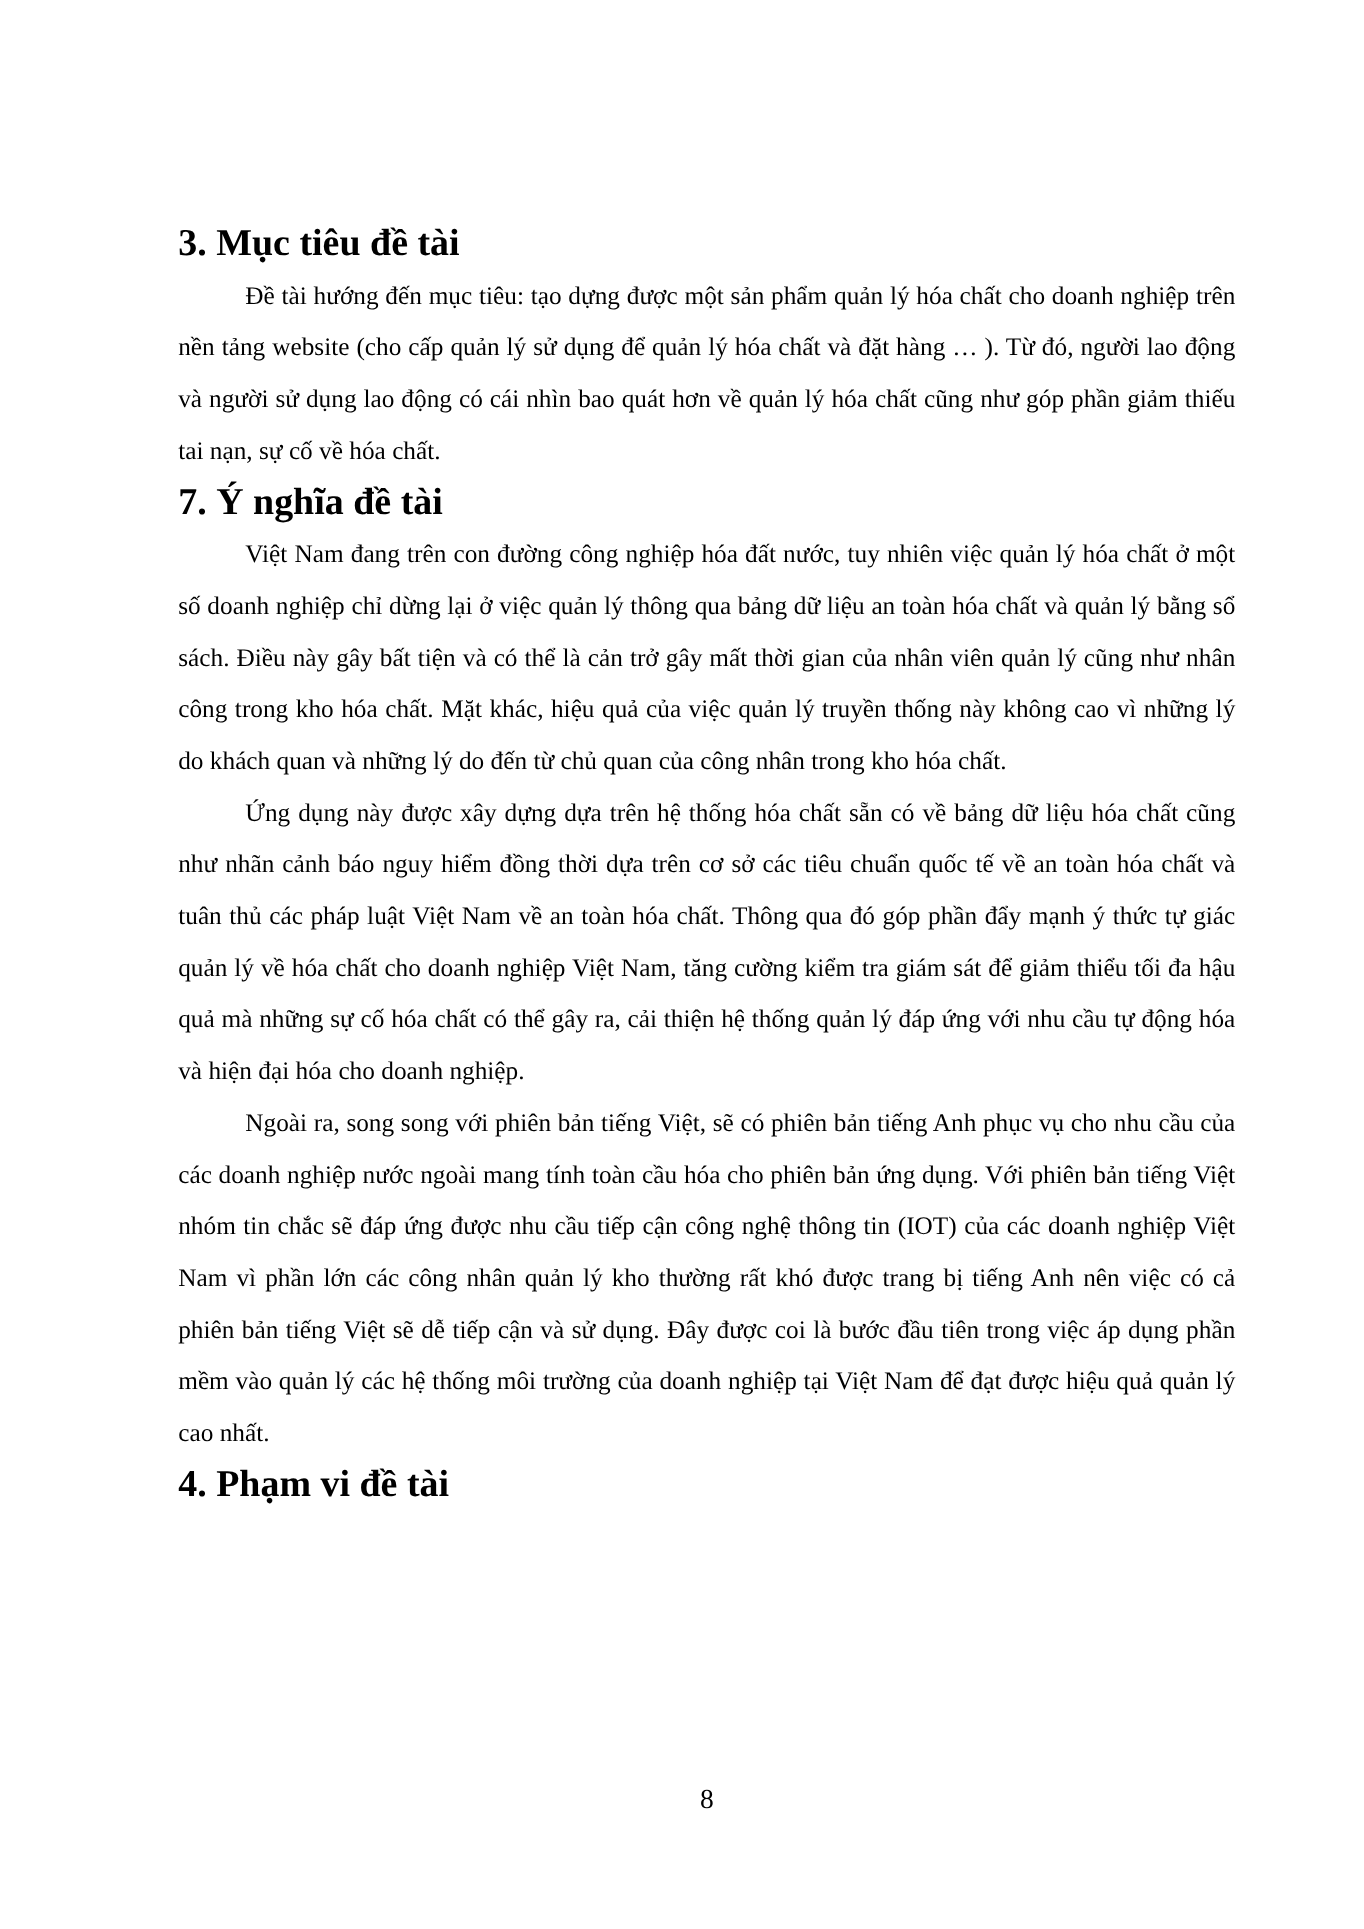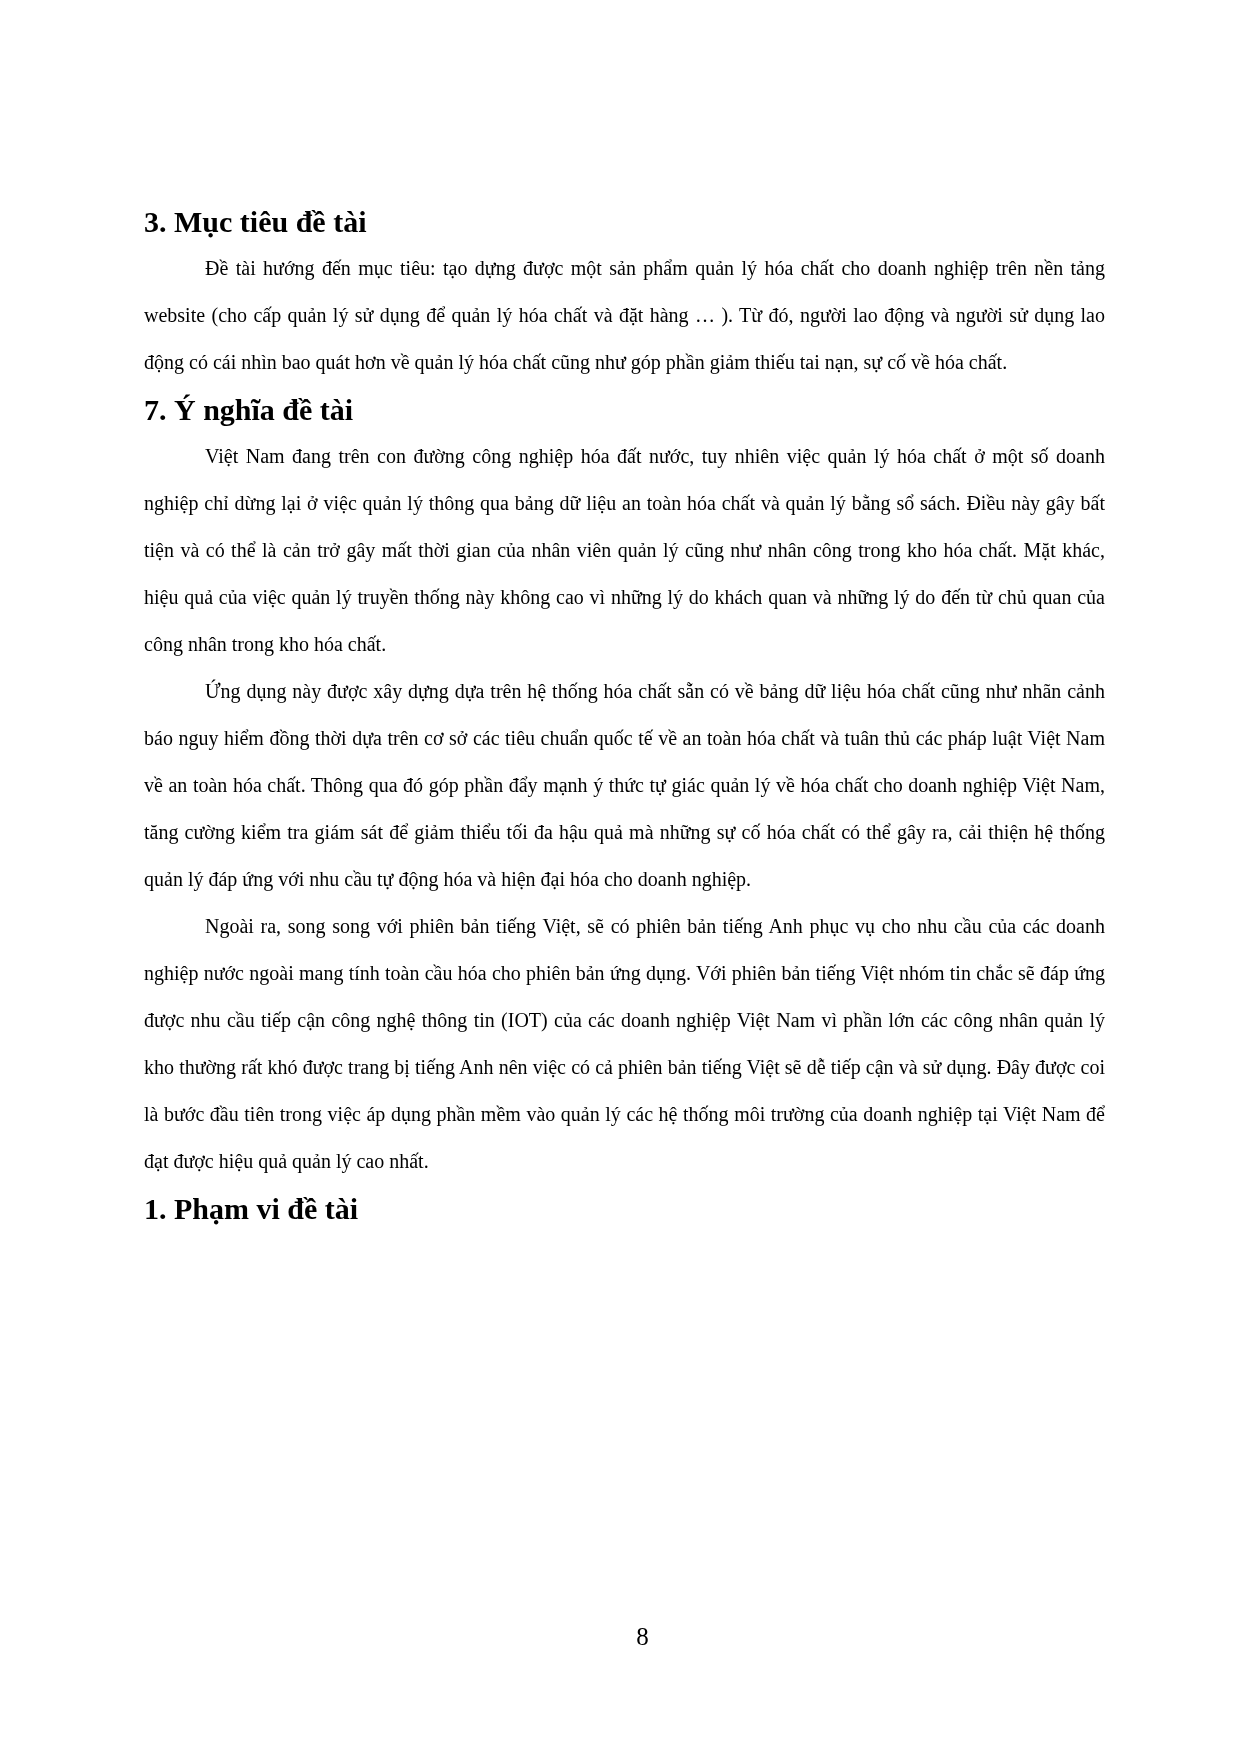--- a/index.html
+++ b/index.html
@@ -11,24 +11,24 @@
     position: relative;
     width: 1240px;
     height: 1754px;
     background: #ffffff;
     color: #000000;
     font-family: "Liberation Serif", "DejaVu Serif", serif;
     overflow: hidden;
   }
   .content {
     position: absolute;
-    left: 144px;
+    left: 162px;
     top: 198px;
     width: 961px;
-    font-size: 20px;
+    font-size: 23px;
     line-height: 47px;
   }
   .doc-heading {
     font-weight: bold;
     text-align: left;
     margin: 0;
     padding: 0;
   }
   .doc-para {
     margin: 0;
@@ -58,19 +58,19 @@
     <p class="doc-para">Đề tài hướng đến mục tiêu: tạo dựng được một sản phẩm quản lý hóa chất cho doanh nghiệp trên nền tảng website (cho cấp quản lý sử dụng để quản lý hóa chất và đặt hàng … ). Từ đó, người lao động và người sử dụng lao động có cái nhìn bao quát hơn về quản lý hóa chất cũng như góp phần giảm thiếu tai nạn, sự cố về hóa chất.</p>
 
     <h2 class="doc-heading">7. Ý nghĩa đề tài</h2>
 
     <p class="doc-para">Việt Nam đang trên con đường công nghiệp hóa đất nước, tuy nhiên việc quản lý hóa chất ở một số doanh nghiệp chỉ dừng lại ở việc quản lý thông qua bảng dữ liệu an toàn hóa chất và quản lý bằng sổ sách. Điều này gây bất tiện và có thể là cản trở gây mất thời gian của nhân viên quản lý cũng như nhân công trong kho hóa chất. Mặt khác, hiệu quả của việc quản lý truyền thống này không cao vì những lý do khách quan và những lý do đến từ chủ quan của công nhân trong kho hóa chất.</p>
 
     <p class="doc-para">Ứng dụng này được xây dựng dựa trên hệ thống hóa chất sẵn có về bảng dữ liệu hóa chất cũng như nhãn cảnh báo nguy hiểm đồng thời dựa trên cơ sở các tiêu chuẩn quốc tế về an toàn hóa chất và tuân thủ các pháp luật Việt Nam về an toàn hóa chất. Thông qua đó góp phần đẩy mạnh ý thức tự giác quản lý về hóa chất cho doanh nghiệp Việt Nam, tăng cường kiểm tra giám sát để giảm thiểu tối đa hậu quả mà những sự cố hóa chất có thể gây ra, cải thiện hệ thống quản lý đáp ứng với nhu cầu tự động hóa và hiện đại hóa cho doanh nghiệp.</p>
 
     <p class="doc-para">Ngoài ra, song song với phiên bản tiếng Việt, sẽ có phiên bản tiếng Anh phục vụ cho nhu cầu của các doanh nghiệp nước ngoài mang tính toàn cầu hóa cho phiên bản ứng dụng. Với phiên bản tiếng Việt nhóm tin chắc sẽ đáp ứng được nhu cầu tiếp cận công nghệ thông tin (IOT) của các doanh nghiệp Việt Nam vì phần lớn các công nhân quản lý kho thường rất khó được trang bị tiếng Anh nên việc có cả phiên bản tiếng Việt sẽ dễ tiếp cận và sử dụng. Đây được coi là bước đầu tiên trong việc áp dụng phần mềm vào quản lý các hệ thống môi trường của doanh nghiệp tại Việt Nam để đạt được hiệu quả quản lý cao nhất.</p>
 
-    <h2 class="doc-heading">1. Phạm vi đề tài</h2>
+    <h2 class="doc-heading">4. Phạm vi đề tài</h2>
 
   </div>
 
   <div class="page-number">8</div>
 
 </div>
 
 </body></html>

